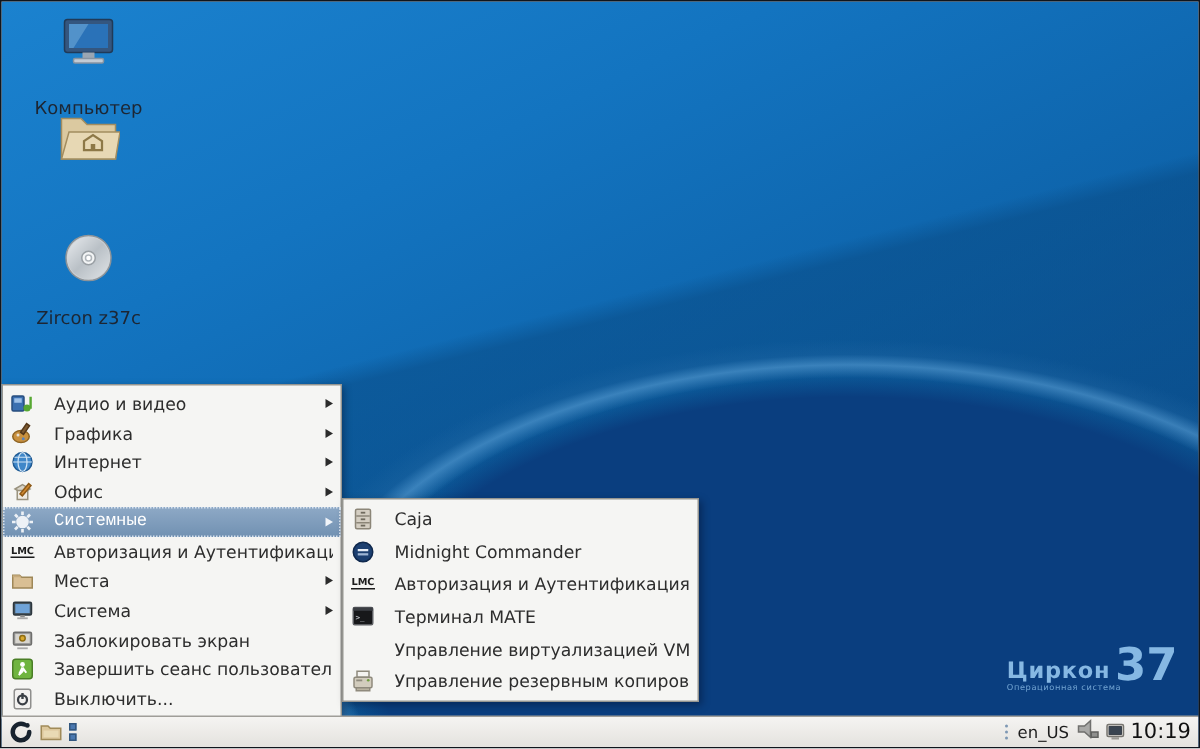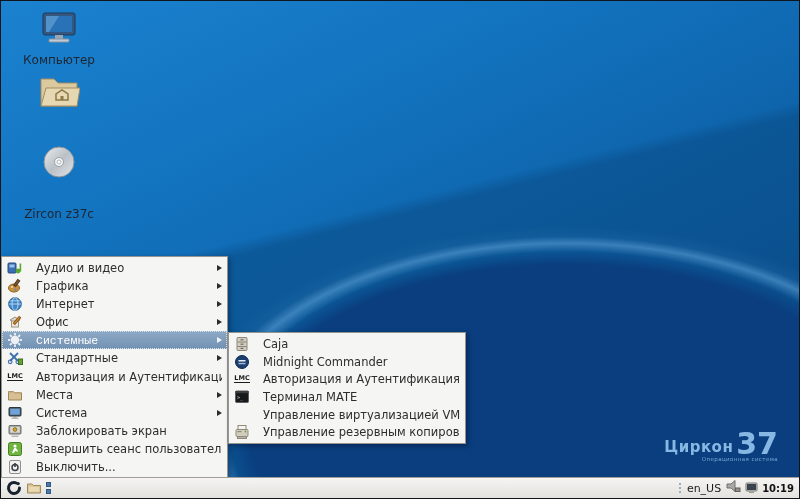--- a/index.html
+++ b/index.html
@@ -7,48 +7,48 @@
   #screen{position:relative;width:798px;height:497px;border:1px solid #10151c;overflow:hidden;
     background:
       radial-gradient(ellipse 640px 345px at 565px 432px, rgba(0,0,0,0) 52.5%, rgba(96,165,218,.55) 55%, rgba(40,110,170,.25) 57%, rgba(0,0,0,0) 60%),
       radial-gradient(ellipse 620px 330px at 565px 432px, #0a3e7f 0%, #0a3e7f 51%, rgba(10,62,127,0) 55%),
       linear-gradient(-14deg, rgba(9,75,133,.55) 55%, rgba(9,75,133,0) 57%),
       linear-gradient(155deg, #1b82cf 0%, #1374c0 28%, #0e64ab 55%, #0c5296 80%, #0b4b8d 100%);
   }
   
   .desk-icon{position:absolute;left:12px;width:92px;display:flex;flex-direction:column;align-items:center;cursor:default;}
   .desk-icon .art{display:block;}
-  .desk-icon .lbl{margin-top:1px;font-size:12px;line-height:13px;color:#1d2633;text-align:right;white-space:pre-line;}
+  .desk-icon .lbl{margin-top:13px;font-size:12px;line-height:13px;color:#1d2633;text-align:right;white-space:pre-line;}
   
   .menu-panel{position:absolute;background:#f5f5f3;border:1px solid #959590;box-shadow:2px 2px 5px rgba(0,0,20,.35);
     display:flex;flex-direction:column;padding:2px 0;box-sizing:border-box;z-index:5;}
   #main-menu{left:0;top:255px;width:227px;height:223px;}
-  #sub-menu{left:227px;top:331px;width:238px;height:112px;z-index:6;}
+  #sub-menu{left:227px;top:331px;width:238px;height:136px;z-index:6;}
   .menu-item{flex:1 1 auto;display:flex;align-items:center;gap:13px;padding:0 5px;font-size:11.5px;color:#2d2d2d;
     white-space:nowrap;overflow:hidden;cursor:default;}
   .menu-item .icon{width:16px;height:16px;flex:0 0 16px;display:flex;align-items:center;justify-content:center;}
   .menu-item .txt{overflow:hidden;text-overflow:clip;}
   .menu-item .arrow{margin-left:auto;width:0;height:0;border-top:3.5px solid transparent;border-bottom:3.5px solid transparent;border-left:5px solid #2b2b2b;flex:0 0 auto;}
   .menu-item.selected{background:linear-gradient(#8ea9c6,#7191b2);color:#ffffff;outline:1px dotted #d9e4f0;outline-offset:-1px;font-family:Liberation Mono, monospace;}
   .menu-item.selected .arrow{border-left-color:#f0f4f9;}
   .menu-item.selected .icon svg *{fill:#edf1f6;stroke:#edf1f6;}
   .lmc-glyph{font-size:6.5px;font-weight:bold;color:#1c1c1c;border-bottom:1px solid #1c1c1c;line-height:7px;letter-spacing:0;}
   
   #taskbar{position:absolute;left:0;right:0;bottom:0;height:21px;background:linear-gradient(#f5f4f2,#e4e2de);
     border-top:1px solid #a09e99;display:flex;align-items:center;padding:0 3px;box-sizing:border-box;z-index:10;}
   .tb-btn{height:19px;display:flex;align-items:center;justify-content:center;padding:0 2px;cursor:default;}
   .tb-right{margin-left:auto;display:flex;align-items:center;gap:4px;}
   .handle{display:flex;flex-direction:column;gap:2px;padding:0 2px;}
   .handle i{width:2px;height:2px;border-radius:50%;background:#7e98b4;display:block;}
   .ws-dots{display:flex;flex-direction:column;gap:2px;margin-left:2px;}
   .ws-dots i{width:3px;height:3px;background:#4a78b0;border:1px solid #33577f;display:block;}
   .locale{font-size:11px;color:#1c1c1c;}
-  .clock{font-size:10px;color:#111;padding-right:2px;font-weight:bold;}
+  .clock{font-size:14px;color:#111;padding-right:2px;}
   
-  #watermark{position:absolute;right:21px;top:431px;color:rgba(148,197,238,.9);line-height:1;user-select:none;text-align:right;}
+  #watermark{position:absolute;right:14px;top:431px;color:rgba(148,197,238,.9);line-height:1;user-select:none;}
   #watermark .row{display:flex;align-items:flex-end;}
   #watermark .brand{font-size:15px;font-weight:bold;letter-spacing:.5px;}
   #watermark .num{font-size:30px;font-weight:bold;margin-left:3px;line-height:.78;}
   #watermark .sub{font-size:5.5px;letter-spacing:.4px;margin-top:2px;color:rgba(148,197,238,.75);}
 </style>
 </head>
 <body>
 
 <div id="screen">
   <div id="desktop-icons">
@@ -65,21 +65,21 @@
       </div>
       <div class="desk-icon" style="top: 72px;">
         <span class="art"><svg width="42" height="36" viewBox="0 0 42 36">
             <path d="M3 6 L3 33 L39 33 L39 10 L20 10 L16 6 Z" fill="#d9c89e" stroke="#a5withdraw8f61"></path>
             <path d="M3 6 L3 33 L39 33 L39 10 L20 10 L16 6 Z" fill="#dbc9a0" stroke="#a38d5f"></path>
             <path d="M3 33 L8 15 L42 15 L39 33 Z" fill="#e7d8b4" stroke="#a38d5f"></path>
             <path d="M18 27 L18 21 L24 17 L30 21 L30 27 Z" fill="none" stroke="#8d7847" stroke-width="1.5"></path>
             <rect x="22.5" y="23" width="3" height="4" fill="#8d7847"></rect>
           </svg></span>
       </div>
-      <div class="desk-icon" style="top: 144px; gap: 24px;">
+      <div class="desk-icon" style="top: 154px;">
         <span class="art"><svg width="34" height="34" viewBox="0 0 34 34">
             <circle cx="17" cy="17" r="15" fill="#cfd3d6" stroke="#8e9499"></circle>
             <circle cx="17" cy="17" r="14" fill="url(#g1)"></circle>
             <defs>
               <linearGradient id="g1" x1="0" y1="0" x2="1" y2="1">
                 <stop offset="0" stop-color="#e8ebee"></stop>
                 <stop offset=".5" stop-color="#b9c0c6"></stop>
                 <stop offset="1" stop-color="#dfe3e6"></stop>
               </linearGradient>
             </defs>
@@ -160,33 +160,20 @@
               <line x1="13" y1="3" x2="11.2" y2="4.8"></line>
               <line x1="4.8" y1="11.2" x2="3" y2="13"></line>
             </g>
           </svg>
         </span>
         <span class="txt">Системные</span>
         <span class="arrow"></span>
       </div>
       <div class="menu-item">
         <span class="icon">
-          <svg width="16" height="16" viewBox="0 0 16 16">
-            <line x1="3" y1="3" x2="11" y2="11" stroke="#3f6fae" stroke-width="1.8"></line>
-            <line x1="11" y1="3" x2="3" y2="11" stroke="#3f6fae" stroke-width="1.8"></line>
-            <circle cx="3.2" cy="11.8" r="1.8" fill="none" stroke="#3f6fae" stroke-width="1.2"></circle>
-            <circle cx="10.8" cy="11.8" r="1.8" fill="none" stroke="#3f6fae" stroke-width="1.2"></circle>
-            <rect x="11.5" y="9" width="4" height="5.5" fill="#61a23c" stroke="#3d6e22"></rect>
-          </svg>
-        </span>
-        <span class="txt">Стандартные</span>
-        <span class="arrow"></span>
-      </div>
-      <div class="menu-item">
-        <span class="icon">
           <span class="lmc-glyph">LMC</span>
         </span>
         <span class="txt">Авторизация и Аутентификация</span>
       </div>
       <div class="menu-item">
         <span class="icon">
           <svg width="16" height="16" viewBox="0 0 16 16">
             <path d="M1.5 4.5 L1.5 13 L14.5 13 L14.5 5.8 L7.5 5.8 L6 4.5 Z" fill="#d9bf94" stroke="#9e8757"></path>
             <path d="M1.5 4.5 L6 4.5 L7.5 5.8 L1.5 5.8 Z" fill="#c7ab7c"></path>
           </svg>

